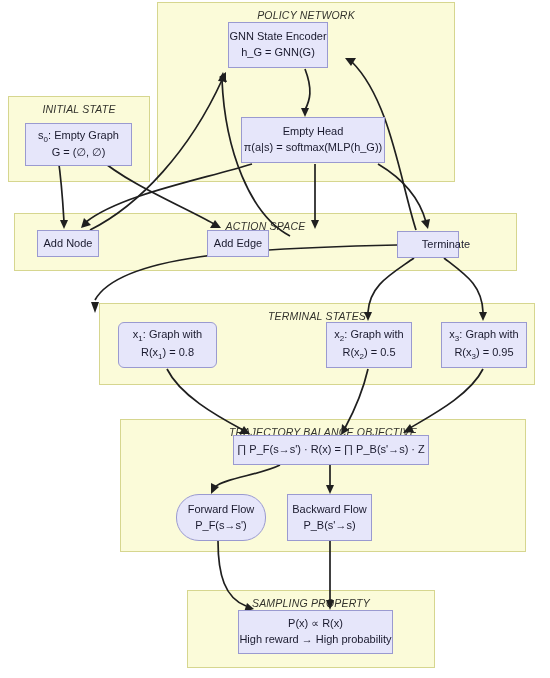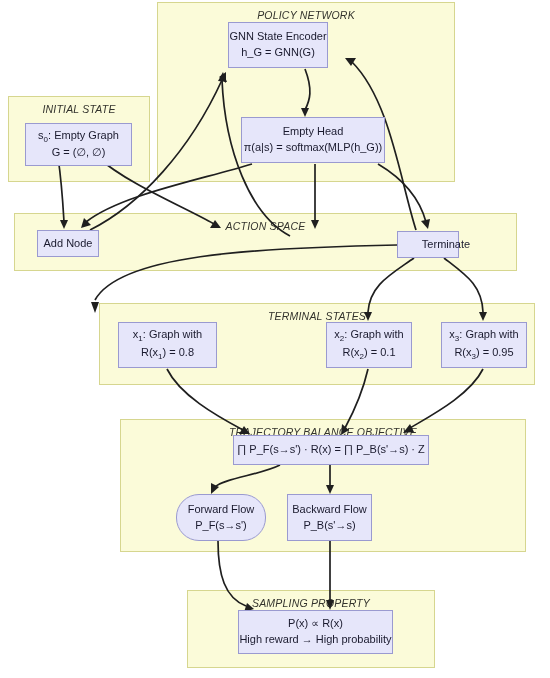--- a/index.html
+++ b/index.html
@@ -206,33 +206,36 @@
 
   <div class="node" style="left:25px; top:115px; width:107px; height:43px;margin-top:8px;">
     <div class="ln"><span>s</span><sub>0</sub><span>: Empty Graph</span></div>
     <div class="ln">G = (∅, ∅)</div>
   </div>
 
   <div class="node" style="left:37px; top:230px; width:62px; height:27px;">
     <div class="ln">Add Node</div>
   </div>
 
+  <div class="node" style="left:207px; top:230px; width:62px; height:27px;">
+    <div class="ln">Add Edge</div>
+  </div>
 
   <div class="node" style="left:397px; top:231px; width:62px; height:27px;padding-left:36px;">
     <div class="ln">Terminate</div>
   </div>
 
-  <div class="node" style="left:118px; top:322px; width:99px; height:46px;">
+  <div class="node" style="left:118px; top:322px; width:99px; height:46px;border-radius:6px;">
     <div class="ln"><span>x</span><sub>1</sub><span>: Graph with</span></div>
     <div class="ln"><span>R(x</span><sub>1</sub><span>) = 0.8</span></div>
   </div>
 
   <div class="node" style="left:326px; top:322px; width:86px; height:46px;text-align:center;">
     <div class="ln"><span>x</span><sub>2</sub><span>: Graph with</span></div>
-    <div class="ln"><span>R(x</span><sub>2</sub><span>) = 0.1</span></div>
+    <div class="ln"><span>R(x</span><sub>2</sub><span>) = 0.5</span></div>
   </div>
 
   <div class="node" style="left:441px; top:322px; width:86px; height:46px;">
     <div class="ln"><span>x</span><sub>3</sub><span>: Graph with</span></div>
     <div class="ln"><span>R(x</span><sub>3</sub><span>) = 0.95</span></div>
   </div>
 
   <div class="node" style="left:233px; top:435px; width:196px; height:30px;">
     <div class="ln">∏ P_F(s→s') · R(x) = ∏ P_B(s'→s) · Z</div>
   </div>

